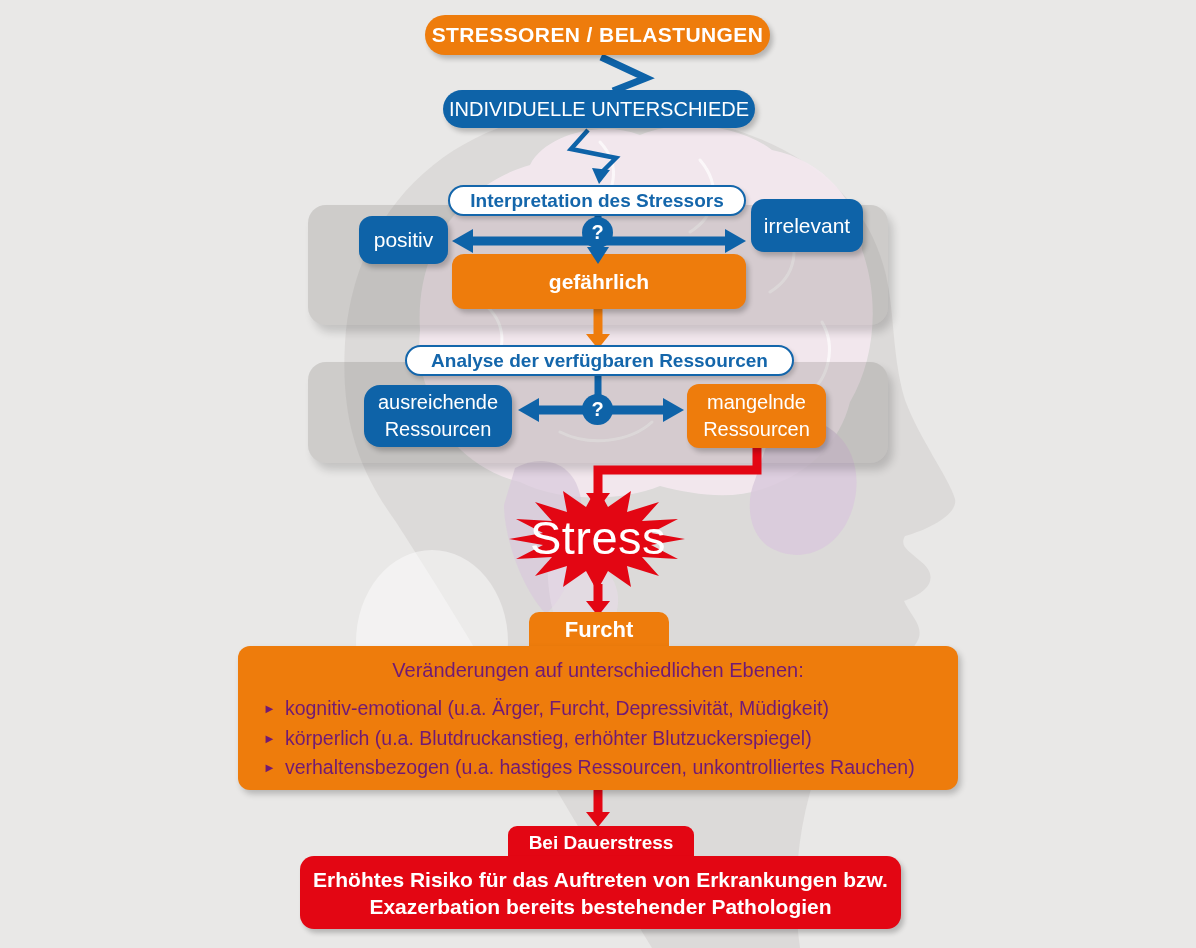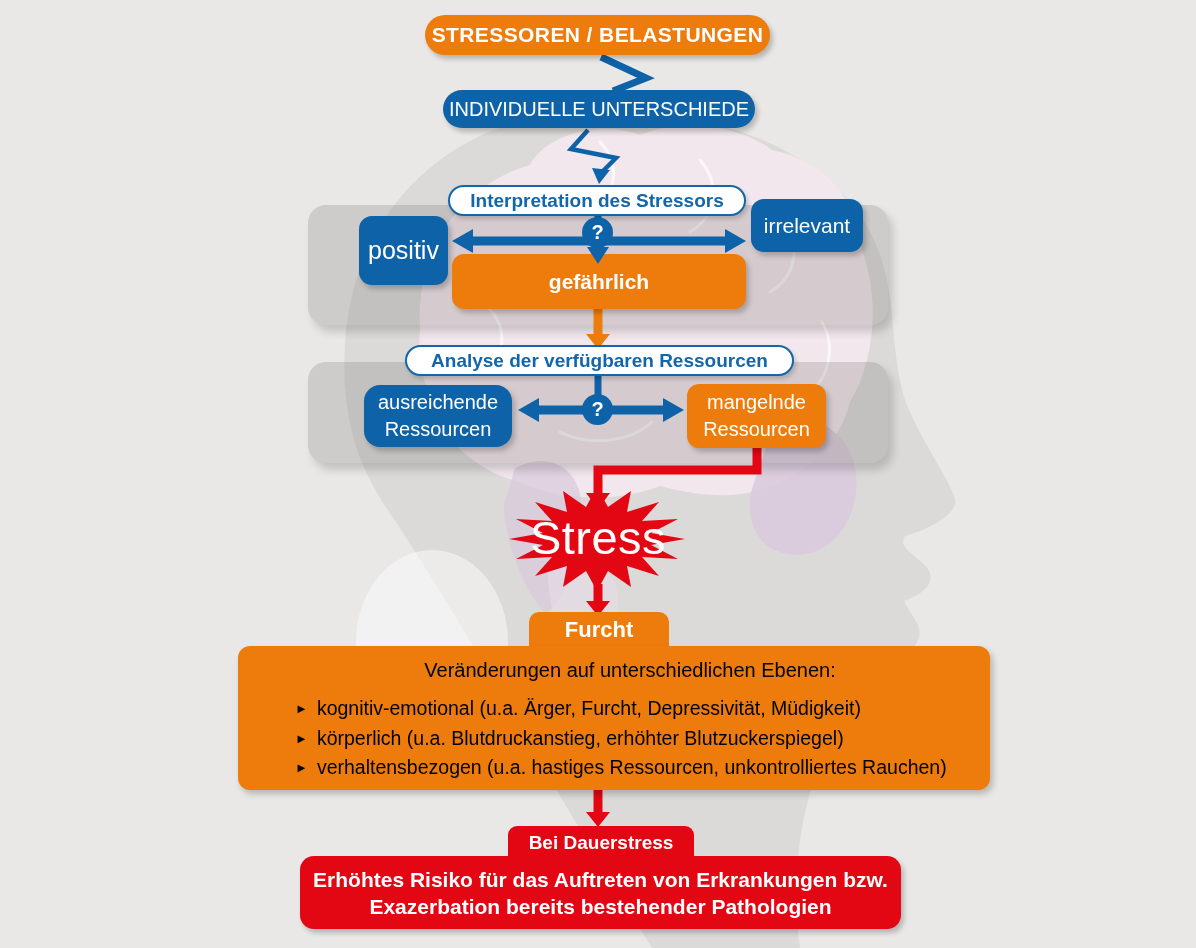--- a/index.html
+++ b/index.html
@@ -33,21 +33,21 @@
     font-size:20px;font-weight:400;}
 
   .pill{
     position:absolute;background:#ffffff;border:2.5px solid #1466ab;color:#1466ab;
     border-radius:16px;display:flex;align-items:center;justify-content:center;
     font-size:19px;font-weight:600;box-shadow:2px 3px 4px rgba(0,0,0,0.18);
   }
   .pill1{left:448px;top:185px;width:294px;height:27px;}
   .pill2{left:405px;top:345px;width:385px;height:27px;}
 
-  .positivbox{left:359px;top:216px;width:89px;height:69px;border-radius:13px;font-size:25px;font-weight:500;text-align:right;}
+  .positivbox{left:359px;top:216px;width:89px;height:48px;border-radius:13px;font-size:21px;font-weight:500;text-align:right;}
   .irrelevantbox{left:751px;top:199px;width:112px;height:53px;border-radius:13px;font-size:21px;font-weight:500;}
   .gefbox{left:452px;top:254px;width:294px;height:55px;border-radius:12px;flex-direction:column;line-height:1.1;}
   .gefbox .t1{font-size:21px;font-weight:600;}
   .gefbox .t2{font-size:15px;font-weight:600;margin-top:3px;}
   .ausbox{left:364px;top:385px;width:148px;height:62px;border-radius:16px;font-size:20px;font-weight:500;line-height:1.35;justify-content:center;}
   .manbox{left:687px;top:384px;width:139px;height:64px;border-radius:12px;font-size:20px;font-weight:500;line-height:1.35;}
 
   .qbadge{
     position:absolute;width:31px;height:31px;border-radius:50%;background:#0e63a8;
     color:#fff;font-weight:bold;font-size:20px;display:flex;align-items:center;justify-content:center;
@@ -57,21 +57,21 @@
 
   .starlabel{
     position:absolute;left:498px;top:510px;width:200px;text-align:center;
     color:#fff;font-size:47px;font-weight:400;letter-spacing:.5px;
   }
 
   .folgentab{left:529px;top:612px;width:140px;height:36px;border-radius:10px 10px 0 0;
     font-size:22px;font-weight:bold;box-shadow:none;}
   .bigbox{
     position:absolute;left:238px;top:646px;width:720px;height:144px;border-radius:12px;
-    background:#ee7c0c;color:#000000;box-shadow:3px 4px 6px rgba(0,0,0,0.22);padding-left:32px;
+    background:#ee7c0c;color:#701a75;box-shadow:3px 4px 6px rgba(0,0,0,0.22);
   }
   .bigbox .title{text-align:center;font-size:20px;font-weight:500;margin-top:13px;}
   .bullets{margin-top:13px;padding-left:25px;}
   .bullet{font-size:19.5px;font-weight:500;line-height:27.5px;display:flex;align-items:baseline;}
   .bullet .marker{font-size:13px;margin-right:9px;position:relative;top:-2px;}
 
   .dauertab{left:508px;top:826px;width:186px;height:33px;border-radius:9px 9px 0 0;
     font-size:19px;font-weight:bold;box-shadow:none;}
   .riskbox{left:300px;top:856px;width:601px;height:73px;border-radius:14px;
     flex-direction:column;font-size:21px;font-weight:600;line-height:27px;}

